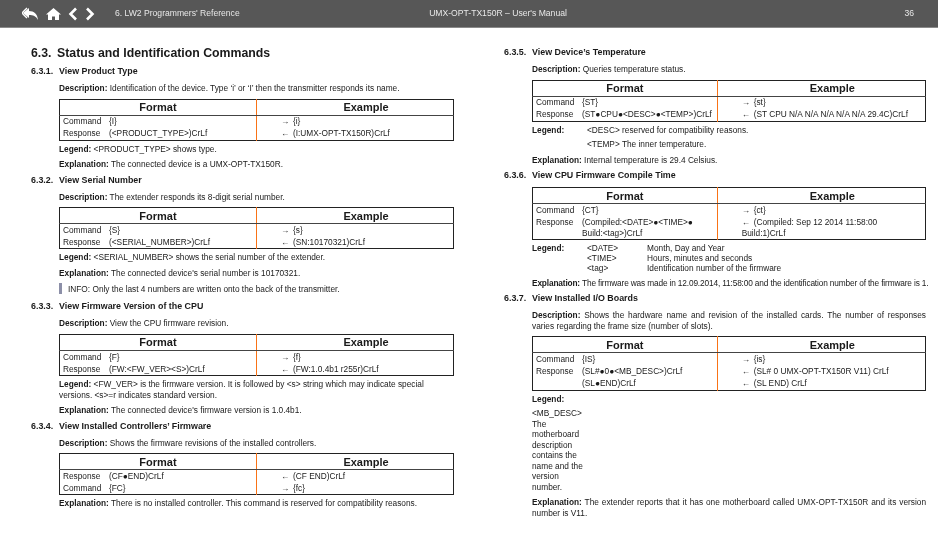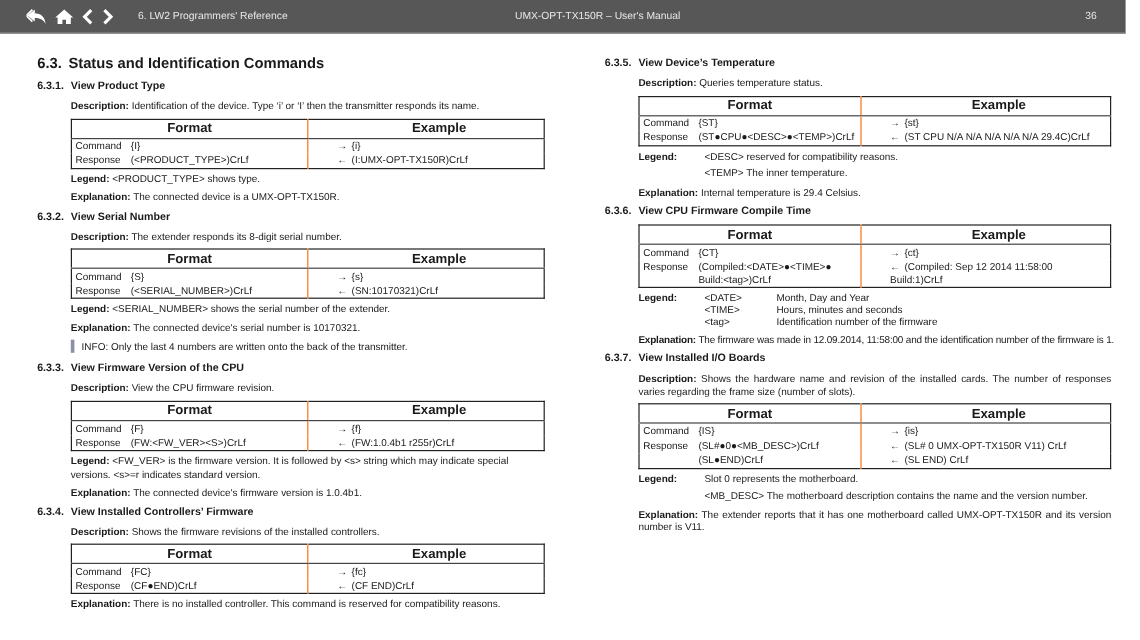--- a/index.html
+++ b/index.html
@@ -181,26 +181,26 @@
       </h3>
     <div class="body">
       <p class="line"><b>Description:</b> <span>Shows the firmware revisions of the installed controllers.</span></p>
       <table class="fmt">
         <tbody>
             <tr>
               <th>Format</th>
               <th>Example</th>
             </tr>
         <tr>
+          <td class="fmtcell"><span class="kw">Response</span><span>(CF●END)CrLf</span></td>
+          <td><span class="arrow">←</span><span>(CF END)CrLf</span></td>
+        </tr>
+        <tr>
           <td class="fmtcell"><span class="kw">Command</span><span>{FC}</span></td>
           <td><span class="arrow">→</span><span>{fc}</span></td>
-        </tr>
-        <tr>
-          <td class="fmtcell"><span class="kw">Response</span><span>(CF●END)CrLf</span></td>
-          <td><span class="arrow">←</span><span>(CF END)CrLf</span></td>
         </tr>
       </tbody>
         </table>
       <p class="line"><b>Explanation:</b> <span>There is no installed controller. This command is reserved for compatibility reasons.</span></p>
     </div>
   </div>
 </div>
 
 <div class="col right" style="top:47px;">
 
@@ -301,20 +301,19 @@
           <td><span class="arrow">←</span><span>(SL# 0 UMX-OPT-TX150R V11) CrLf</span></td>
         </tr>
         <tr>
           <td class="fmtcell"><span class="kw"></span><span>(SL●END)CrLf</span></td>
           <td><span class="arrow">←</span><span>(SL END) CrLf</span></td>
         </tr>
       </tbody>
         </table>
       <div class="legend-grid">
         <b>Legend:</b>
-        <span>Slot 0 represents the motherboard.</span>
         <span></span>
         <span>&lt;MB_DESC&gt; The motherboard description contains the name and the version number.</span>
       </div>
       <p class="line justify"><b>Explanation:</b> <span>The extender reports that it has one motherboard called UMX-OPT-TX150R and its version number is V11.</span></p>
     </div>
   </div>
 </div>
 
 </body></html>

